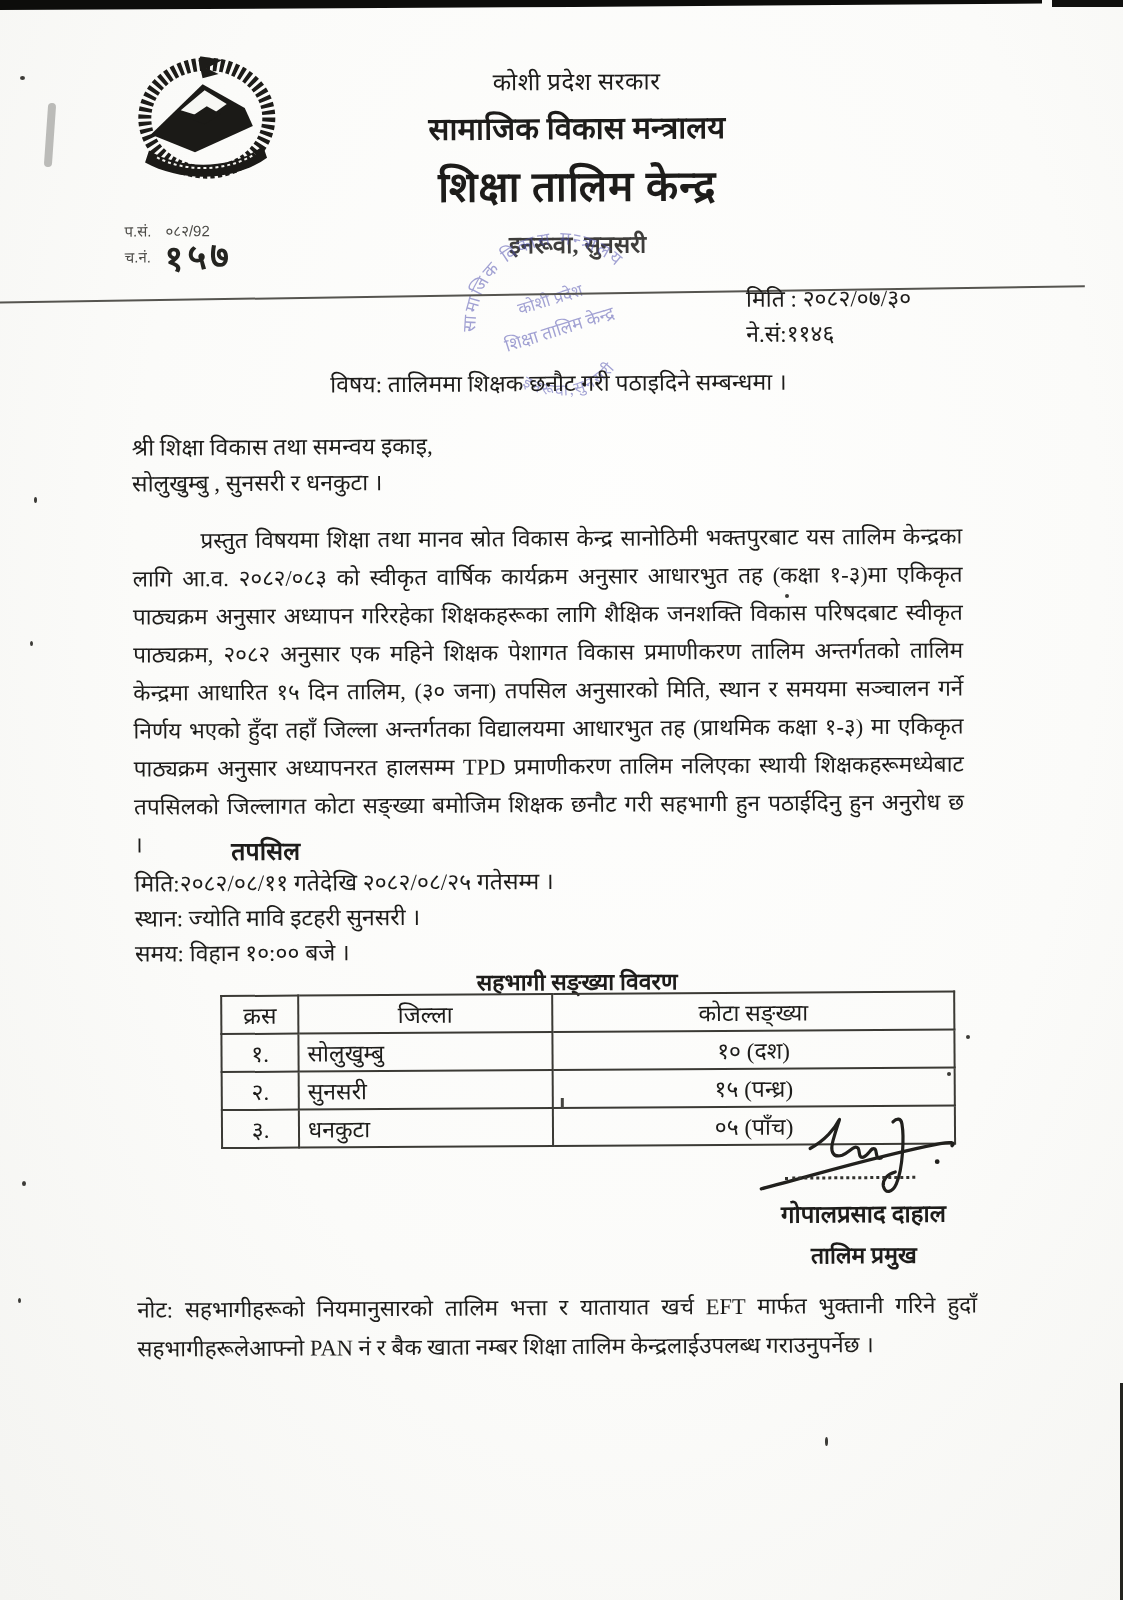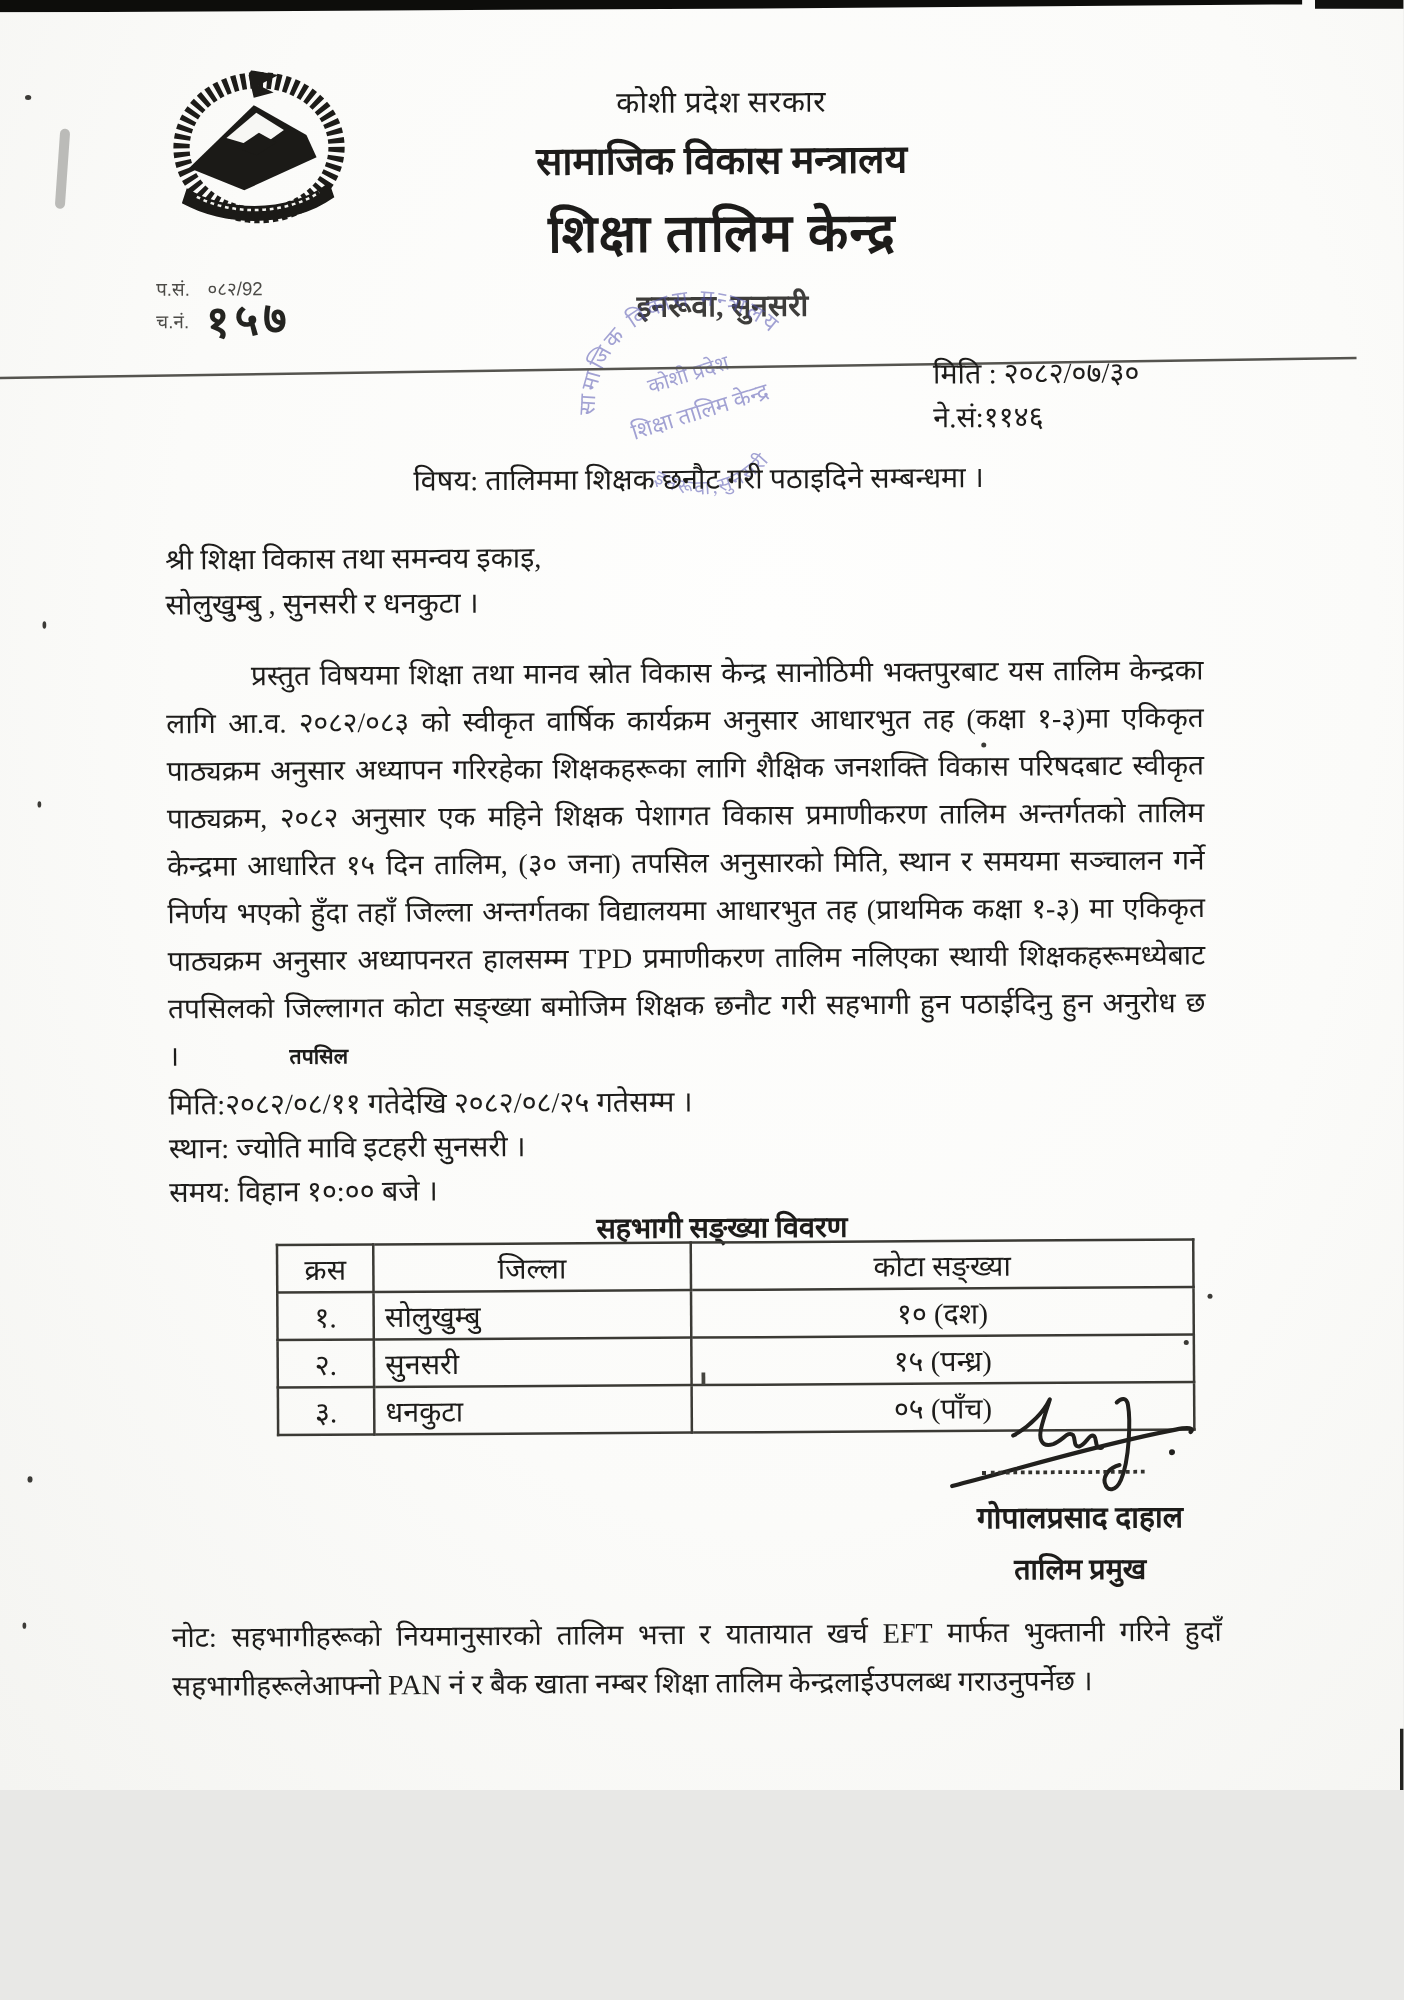--- a/index.html
+++ b/index.html
@@ -1,18 +1,18 @@
 <!DOCTYPE html>
 <html><head>
 <meta charset="utf-8">
 <style>
   html,body{margin:0;padding:0;background:#e8e8e6;}
   .page{
     position:relative;
-    width:1123px;height:1432px;
+    width:1123px;height:1600px;
     margin:0 auto;
     background:
       radial-gradient(ellipse at 55% 35%, #fefefd 0%, #fbfbf9 55%, #f4f4f1 100%);
     overflow:hidden;
     font-family:"Liberation Serif","DejaVu Serif",serif;
     color:#1d1c1a;
   }
   .doc{position:absolute;inset:0;transform:rotate(-0.35deg);transform-origin:50% 40%;}
 
   
@@ -44,21 +44,21 @@
     transform:rotate(-0.5deg);transform-origin:0 50%;}
 
   .dateblock{position:absolute;left:748px;top:283px;font-size:23px;line-height:35px;}
 
   
   .subject{position:absolute;left:120px;top:366px;width:880px;text-align:center;font-size:23px;}
   .recipient{position:absolute;left:133px;top:428px;font-size:23px;line-height:36px;}
   .body-par{position:absolute;left:133px;top:520px;width:830px;font-size:22.5px;
     line-height:38px;text-align:justify;text-indent:68px;margin:0;word-spacing:2px;}
 
-  .tapasil{position:absolute;left:230px;top:831px;font-size:17px;font-weight:bold;}
+  .tapasil{position:absolute;left:230px;top:831px;font-size:25px;font-weight:bold;}
   .sched{position:absolute;left:133px;font-size:23px;}
   .sched.d{top:864px;} .sched.v{top:899px;} .sched.t{top:934px;}
 
   .tbl-title{position:absolute;left:250px;top:965px;width:650px;text-align:center;
     font-size:23px;font-weight:bold;}
   table.quota{position:absolute;left:218px;top:993px;width:733px;border-collapse:collapse;
     font-size:23px;table-layout:fixed;}
   table.quota th,table.quota td{border:2px solid #3b3a35;padding:2px 8px;height:30px;
     font-weight:normal;}
   table.quota col.c1{width:77px;} table.quota col.c2{width:254px;} table.quota col.c3{width:402px;}

